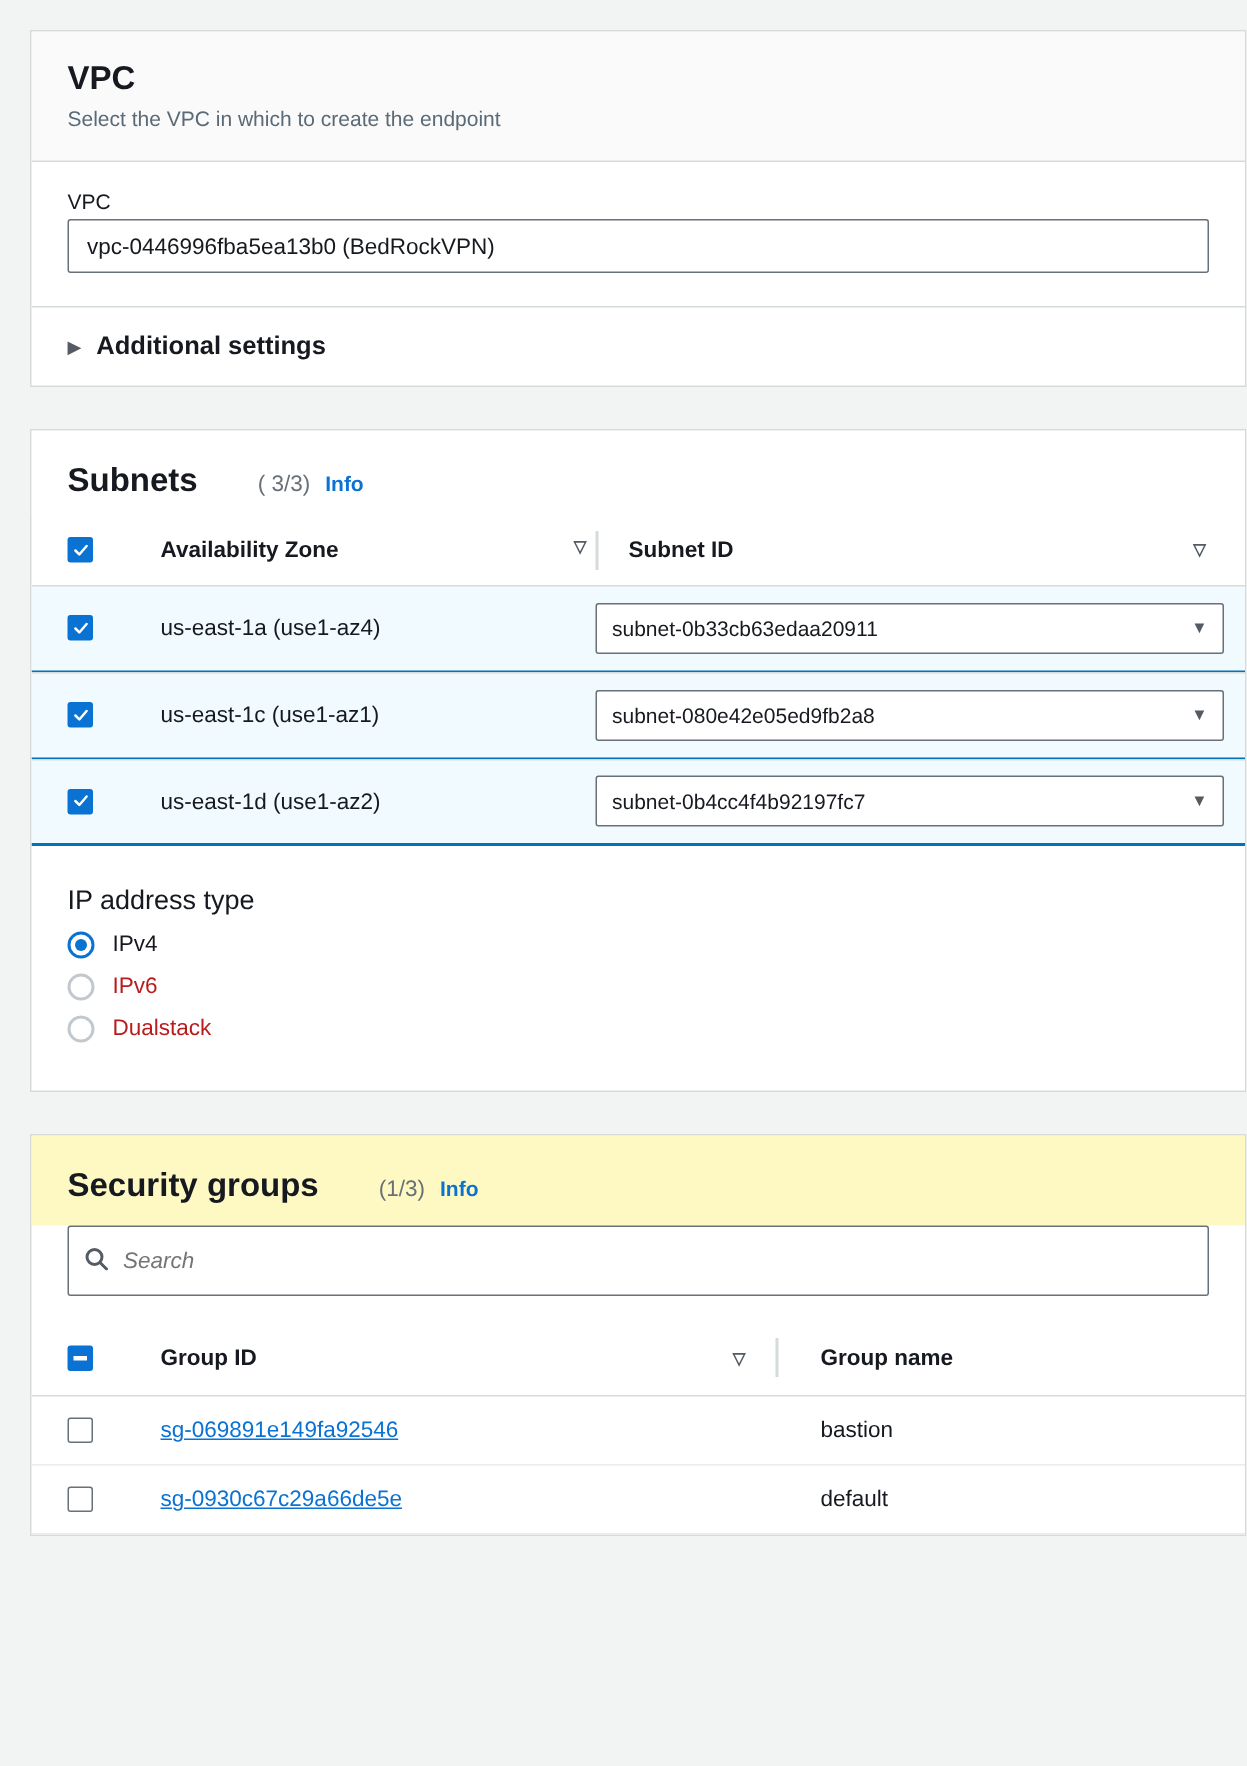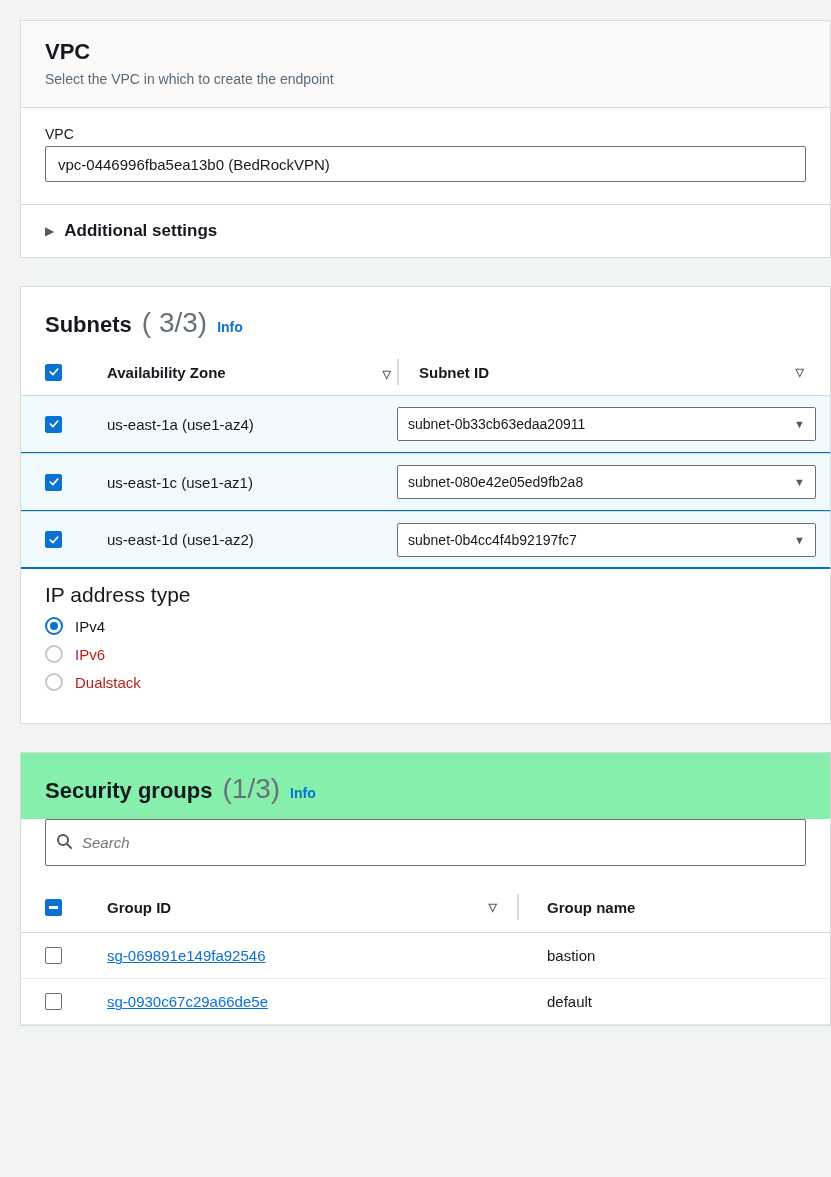--- a/index.html
+++ b/index.html
@@ -74,30 +74,30 @@
     font-weight: 700;
     font-size: 17px;
   }
 
   .subnets-panel .panel-header {
     padding: 20px 24px 10px;
     background: #fff;
     border-bottom: none;
   }
   .title-line { display: flex; align-items: baseline; gap: 10px; }
-  .title-counter { font-weight: 400; color: #687078; font-size: 28px; }
+  .title-counter { font-weight: 400; color: #687078; font-size: 15px; margin-left: 30px; }
   .info-link { color: #0972d3; font-size: 14px; font-weight: 700; cursor: pointer; }
 
   .grid-head {
     display: flex;
     align-items: center;
     padding: 10px 0 10px 24px;
   }
   .col-check { width: 62px; flex: 0 0 62px; display: flex; align-items:center; }
-  .col-az { width: 290px; flex: 0 0 290px; display:flex; align-items:flex-end; gap:24px; font-weight: 700; font-size:15px; }
+  .col-az { width: 290px; flex: 0 0 290px; display:flex; align-items:flex-start; gap:24px; font-weight: 700; font-size:15px; }
   .col-div { width: 2px; height: 26px; background: #d5dbdb; margin-right: 20px; }
   .col-subnet { flex: 1 1 auto; display:flex; align-items:center; gap:8px; font-weight:700; font-size:15px; padding-right: 20px; justify-content: space-between; }
   .sort-tri { color: #545b64; font-size: 11px; padding-right: 6px; }
 
   .subnet-row {
     display: flex;
     align-items: center;
     padding: 10px 0 10px 24px;
     background: #f1faff;
     border-top: 1px solid #d5dbdb;
@@ -146,32 +146,32 @@
     content: "";
     width: 9px;
     height: 3px;
     background: #fff;
   }
   .checkbox-box.checked svg { width: 12px; height: 12px; }
 
   .iptype {
     padding: 14px 24px 22px;
   }
-  .iptype-label { font-size: 21px; margin-bottom: 10px; }
+  .iptype-label { font-size: 18px; margin-bottom: 10px; margin-top: 12px; }
   .radio-row { display:flex; align-items:center; gap: 12px; margin-bottom: 10px; font-size: 15px; }
   .radio {
     width: 18px; height: 18px; border-radius: 50%; border: 2px solid #687078; background: #fff;
     display:flex; align-items:center; justify-content:center;
   }
   .radio.selected { border-color: #0972d3; }
   .radio.selected .dot { width: 8px; height: 8px; border-radius: 50%; background: #0972d3; }
   .radio.disabled { border-color: #c2c8ce; }
   .radio.disabled + .rlabel { color: #b91c1c; }
 
-  .sg-panel .panel-header { background:#86efac; border-bottom:none; padding: 20px 24px 14px; text-align: right; }
+  .sg-panel .panel-header { background:#fef9c3; border-bottom:none; padding: 20px 24px 14px; text-align: right; }
   .search-wrap { padding: 0 24px 4px; }
   .search-box {
     display:flex; align-items:center; gap:10px;
     border: 1px solid #687078; border-radius: 2px; padding: 6px 10px; height:47px; background:#fff;
   }
   .search-box input {
     border:none; outline:none; flex:1; font-size:15px; font-style: italic; color:#687078; background:transparent;
   }
   .search-icon svg { width:16px; height:16px; stroke:#545b64; }
 

